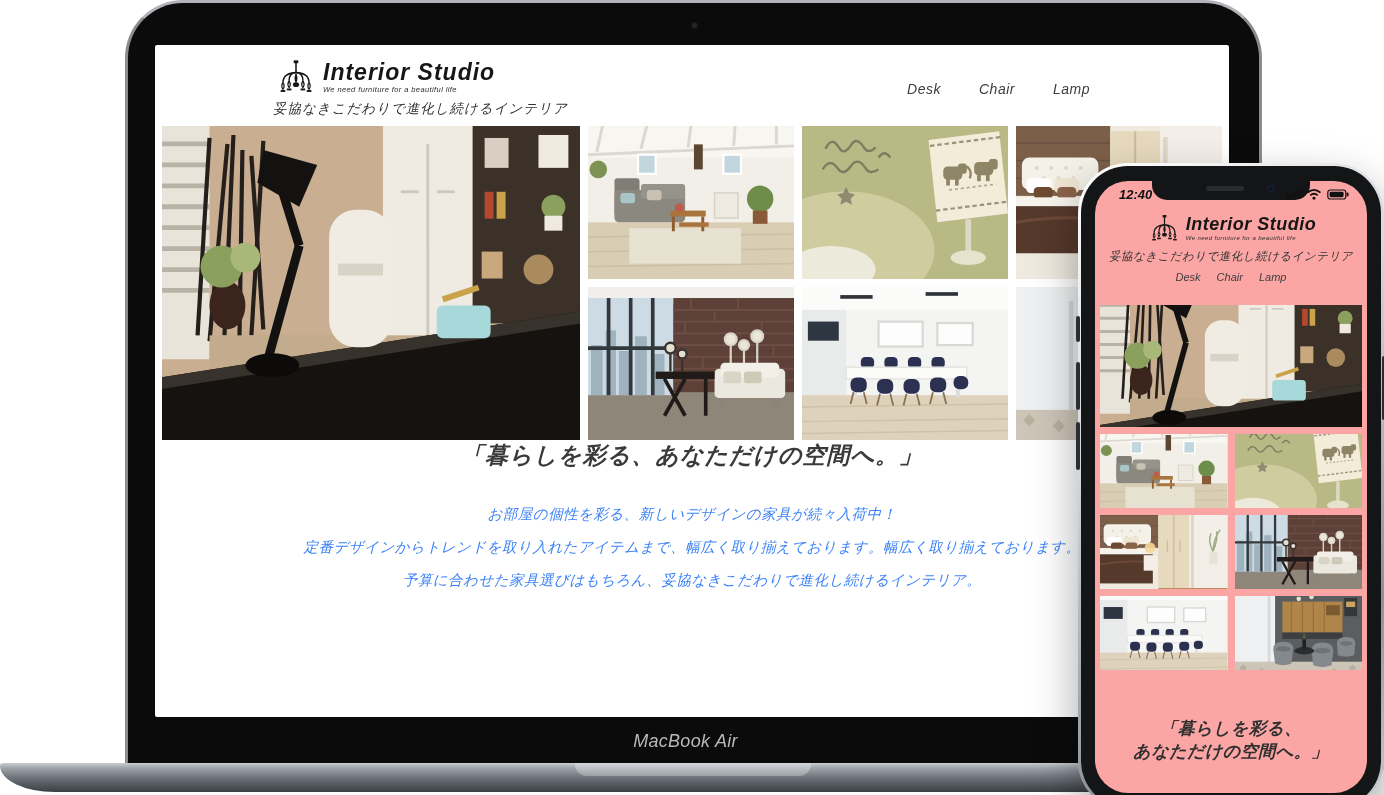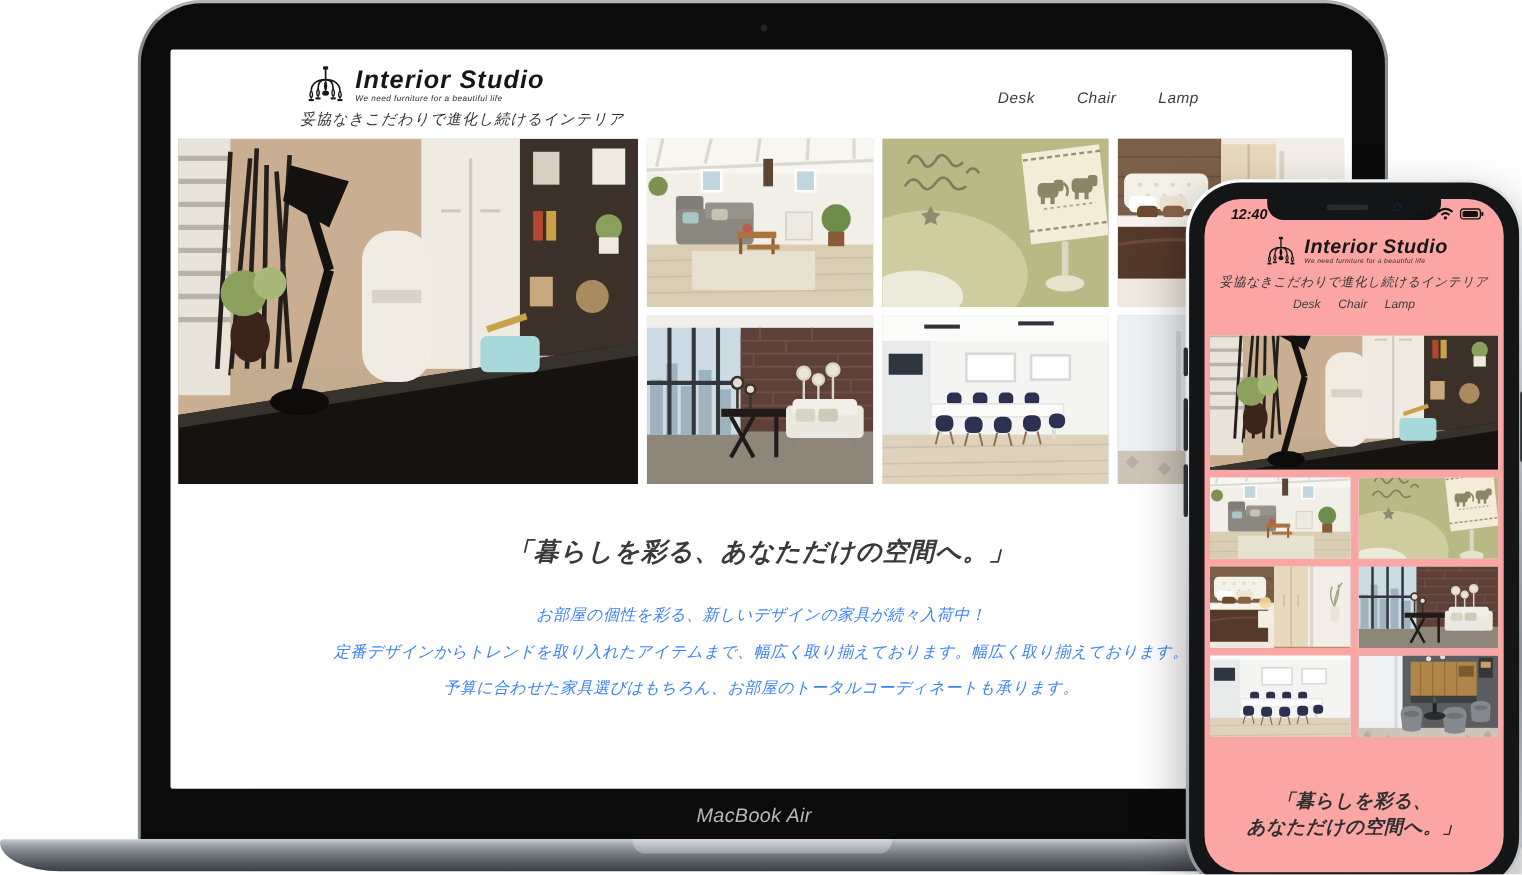--- a/index.html
+++ b/index.html
@@ -47,21 +47,21 @@
 
   .sd-gallery{
     margin:0 7px;display:grid;
     grid-template-columns:418px 206px 206px 206px;
     grid-template-rows:153px 153px;gap:8px;
   }
   .photo{overflow:hidden;background:#ddd;position:relative;}
   .photo svg{display:block;width:100%;height:100%;}
   .ph-hero{grid-row:1/3;}
 
-  .sd-heading{margin-top:46px;text-align:center;font-size:23px;font-weight:bold;color:#3a3a3a;letter-spacing:1px;}
+  .sd-heading{text-align:center;font-size:23px;font-weight:bold;color:#3a3a3a;letter-spacing:1px;}
   .sd-paragraph{margin-top:27px;text-align:center;font-size:14.5px;line-height:33px;color:#3b82f6;letter-spacing:.5px;}
 
   
   .phone{
     position:absolute;left:1078px;top:163px;width:306px;height:648px;
     background:linear-gradient(145deg,#ffffff 0%,#d4d7db 35%,#8e9297 75%,#c9ccd0 100%);
     border-radius:50px;padding:3px;
     box-shadow:0 20px 45px rgba(0,0,0,.35);
   }
   .phone-bezel{width:100%;height:100%;background:#141517;border-radius:47px;padding:15px 14px;position:relative;}
@@ -535,21 +535,21 @@
           <svg viewBox="0 0 140 105" preserveAspectRatio="xMidYMid slice">
               <use href="#p-lounge"></use>
             </svg>
         </div>
       </div>
 
       <div class="sd-heading">「暮らしを彩る、あなただけの空間へ。」</div>
       <div class="sd-paragraph">
         <div>お部屋の個性を彩る、新しいデザインの家具が続々入荷中！</div>
         <div>定番デザインからトレンドを取り入れたアイテムまで、幅広く取り揃えております。幅広く取り揃えております。</div>
-        <div>予算に合わせた家具選びはもちろん、お部屋のトータルコーディネートも承ります。</div>
+        <div>予算に合わせた家具選びはもちろん、妥協なきこだわりで進化し続けるインテリア。</div>
       </div>
     </div>
 
     <div class="laptop-brand">MacBook Air</div>
   </div>
   <div class="laptop-base">
     <div class="base-notch"></div>
   </div>
 
   <div class="phone">

